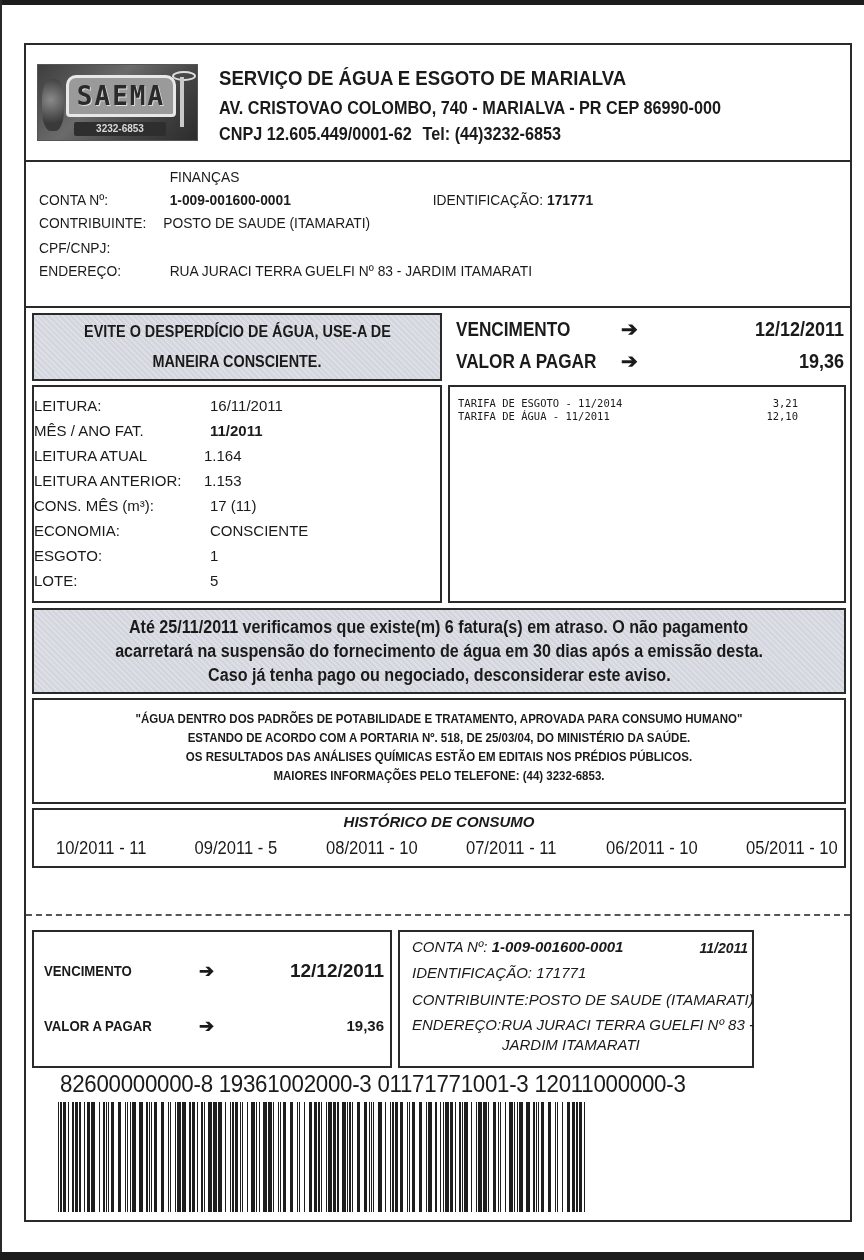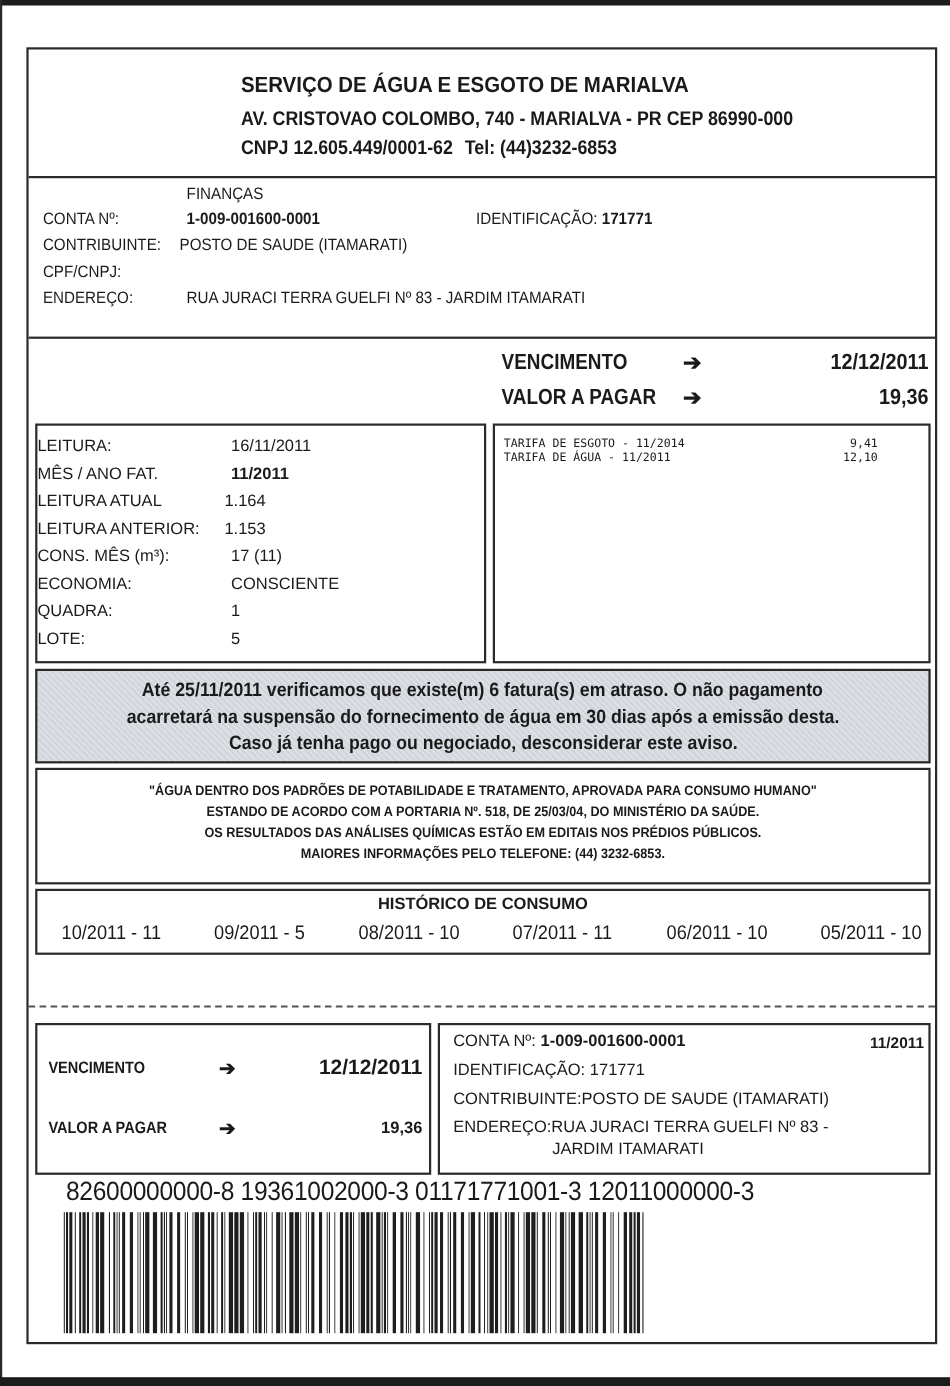--- a/index.html
+++ b/index.html
@@ -55,54 +55,60 @@
     .tariff-row { position: absolute; left: 8px; width: 340px; height: 14px; white-space: nowrap; }
     .tariff-row .tv { position: absolute; right: 0; top: 0; }
 
     .notice-box { left: 6px; top: 563px; width: 814px; height: 86px; display: flex; flex-direction: column; align-items: center; justify-content: center; font-weight: bold; font-size: 17.5px; line-height: 24px; }
     .notice-box span { display: block; white-space: nowrap; transform: scaleX(0.92); }
 
     .quality-box { left: 6px; top: 653px; width: 814px; height: 106px; font-weight: bold; font-size: 12.5px; text-align: center; padding-top: 10px; line-height: 19px; }
     .quality-box span { display: block; white-space: nowrap; transform: scaleX(0.92); }
 
     .history-box { left: 6px; top: 763px; width: 814px; height: 60px; }
-    .history-title { position: absolute; left: 0; top: 3px; width: 810px; text-align: center; font-weight: bold; font-size: 15px; }
+    .history-title { position: absolute; left: 0; top: 3px; width: 810px; text-align: center; font-weight: bold; font-size: 15px; font-style: italic; }
     .history-items { position: absolute; left: 18px; top: 28px; width: 790px; display: flex; justify-content: space-between; font-size: 18px; }
     .history-items span { white-space: nowrap; transform: scaleX(0.92); }
 
     .cut-title { position: absolute; left: 0; top: 833px; width: 824px; text-align: center; font-weight: bold; font-size: 18px; }
     .cut-title span { display: inline-block; transform: scaleX(0.92); }
     .dashed { position: absolute; left: 0; top: 869px; width: 824px; border-top: 2px dashed #555; }
 
     .stub-due { left: 6px; top: 885px; width: 360px; height: 138px; font-weight: bold; }
     .stub-row { position: absolute; left: 10px; width: 340px; height: 24px; font-size: 15px; }
     .stub-row .sl { position: absolute; left: 0; top: 0; white-space: nowrap; transform: scaleX(0.88); transform-origin: left; }
     .stub-row .arrow { position: absolute; left: 155px; top: -2px; font-size: 18px; }
     .stub-row .sv { position: absolute; right: 0; top: 0; white-space: nowrap; }
     .stub-row .sv.big { font-size: 19px; top: -2px; }
 
-    .stub-info { left: 372px; top: 885px; width: 448px; height: 138px; font-size: 15px; }
+    .stub-info { left: 372px; top: 885px; width: 356px; height: 138px; font-size: 15px; font-style: italic; }
     .si-row { position: absolute; left: 12px; white-space: nowrap; }
     .si-row .bold { font-weight: bold; }
     .si-period { position: absolute; right: 4px; top: 8px; font-weight: bold; font-size: 14px; }
 
     .barcode-digits { position: absolute; left: 34px; top: 1025px; font-size: 24px; white-space: nowrap; letter-spacing: -0.3px; transform: scaleX(0.93); transform-origin: left; }
     .barcode { position: absolute; left: 32px; top: 1057px; width: 530px; height: 110px; display: flex; align-items: stretch; }
     .barcode i { display: block; height: 100%; }
   </style>
 </head>
 <body>
 
 <div class="top-edge"></div>
 <div class="left-edge"></div>
 <div class="bottom-edge"></div>
 
 <div class="bill">
 
   <div class="header">
+    <div class="logo">
+      <div class="logo-leaf"></div>
+      <div class="logo-word">SAEMA</div>
+      <div class="logo-phone">3232-6853</div>
+      <div class="logo-tap"></div>
+    </div>
     <div class="h-title">SERVIÇO DE ÁGUA E ESGOTO DE MARIALVA</div>
     <div class="h-addr">AV. CRISTOVAO COLOMBO, 740 - MARIALVA - PR  CEP 86990-000</div>
     <div class="h-cnpj">
       <span>CNPJ 12.605.449/0001-62</span><span class="tel">Tel: (44)3232-6853</span>
     </div>
   </div>
 
   <div class="customer">
     <div class="row" style="top:6px;">
       <span class="val" style="position:absolute;left:142px;">FINANÇAS</span>
@@ -119,20 +125,24 @@
     <div class="row" style="top:77px;">
       <span class="lbl">CPF/CNPJ:</span>
       <span class="val"></span>
     </div>
     <div class="row" style="top:100px;">
       <span class="lbl">ENDEREÇO:</span>
       <span class="val">RUA JURACI TERRA GUELFI Nº 83 - JARDIM ITAMARATI</span>
     </div>
   </div>
 
+  <div class="box gray warn-box">
+    <span>EVITE O DESPERDÍCIO DE ÁGUA, USE-A DE</span>
+    <span>MANEIRA CONSCIENTE.</span>
+  </div>
 
   <div class="due-block">
     <div class="due-row" style="top:3px;">
       <span class="dl">VENCIMENTO</span>
       <span class="arrow">➔</span>
       <span class="dv">12/12/2011</span>
     </div>
     <div class="due-row" style="top:35px;">
       <span class="dl">VALOR A PAGAR</span>
       <span class="arrow">➔</span>
@@ -159,33 +169,33 @@
     </div>
     <div class="reading-row" style="top:110px;">
       <span>CONS. MÊS (m³):</span>
       <span class="rv">17 (11)</span>
     </div>
     <div class="reading-row" style="top:135px;">
       <span>ECONOMIA:</span>
       <span class="rv">CONSCIENTE</span>
     </div>
     <div class="reading-row" style="top:160px;">
-      <span>QUADRA:</span>
+      <span>ESGOTO:</span>
       <span class="rv">1</span>
     </div>
     <div class="reading-row" style="top:185px;">
       <span>LOTE:</span>
       <span class="rv">5</span>
     </div>
   </div>
 
   <div class="box tariff-box">
     <div class="tariff-row" style="top:10px;">
       <span>TARIFA DE ESGOTO - 11/2014</span>
-      <span class="tv">9,41</span>
+      <span class="tv">3,21</span>
     </div>
     <div class="tariff-row" style="top:23px;">
       <span>TARIFA DE ÁGUA - 11/2011</span>
       <span class="tv">12,10</span>
     </div>
   </div>
 
   <div class="box gray notice-box">
     <span>Até 25/11/2011 verificamos que existe(m) 6 fatura(s) em atraso. O não pagamento</span>
     <span>acarretará na suspensão do fornecimento de água em 30 dias após a emissão desta.</span>

